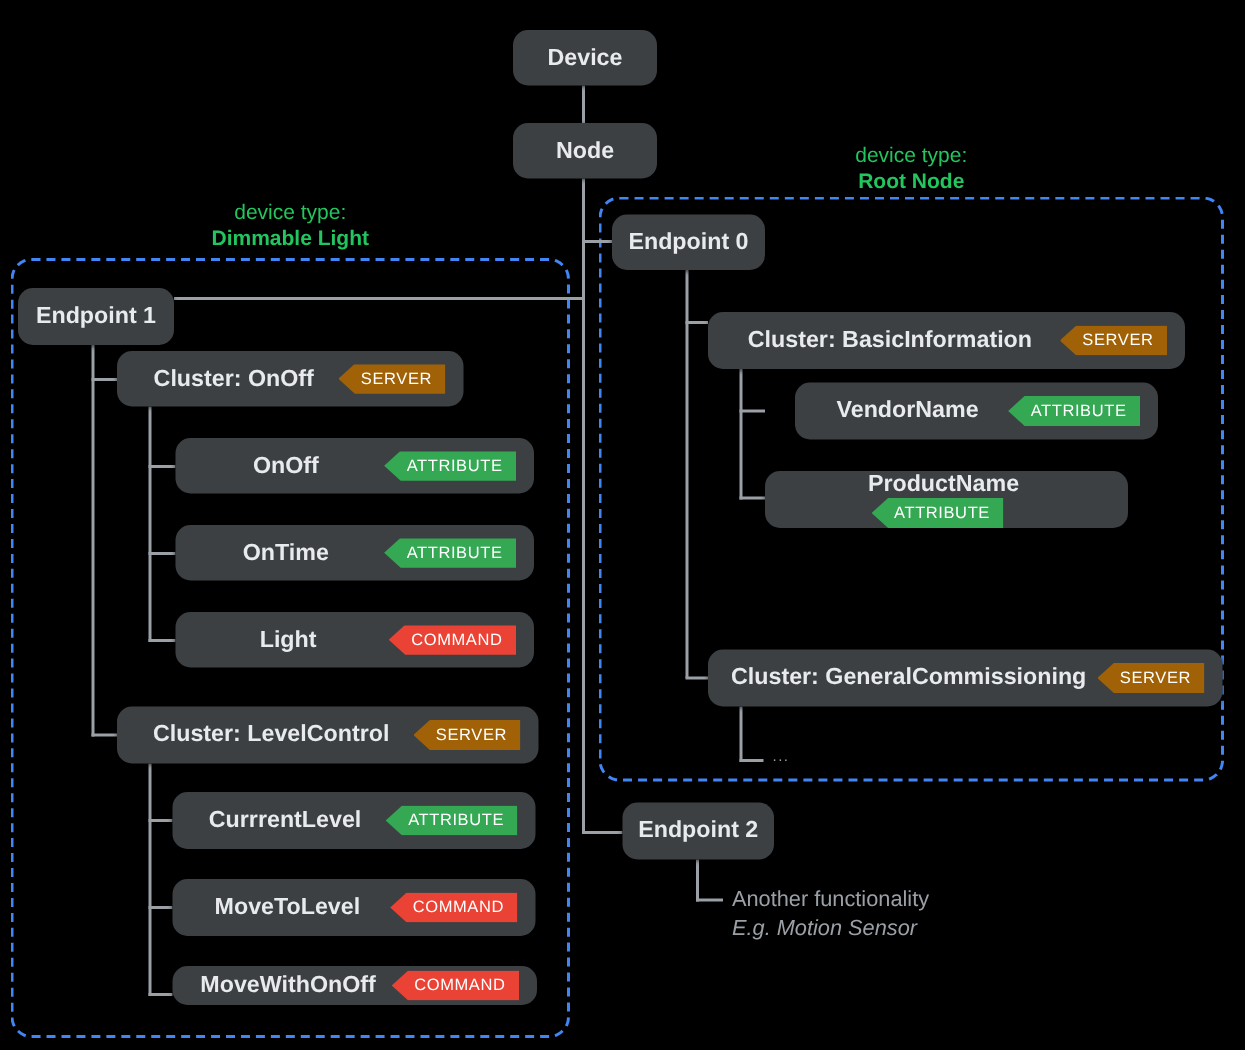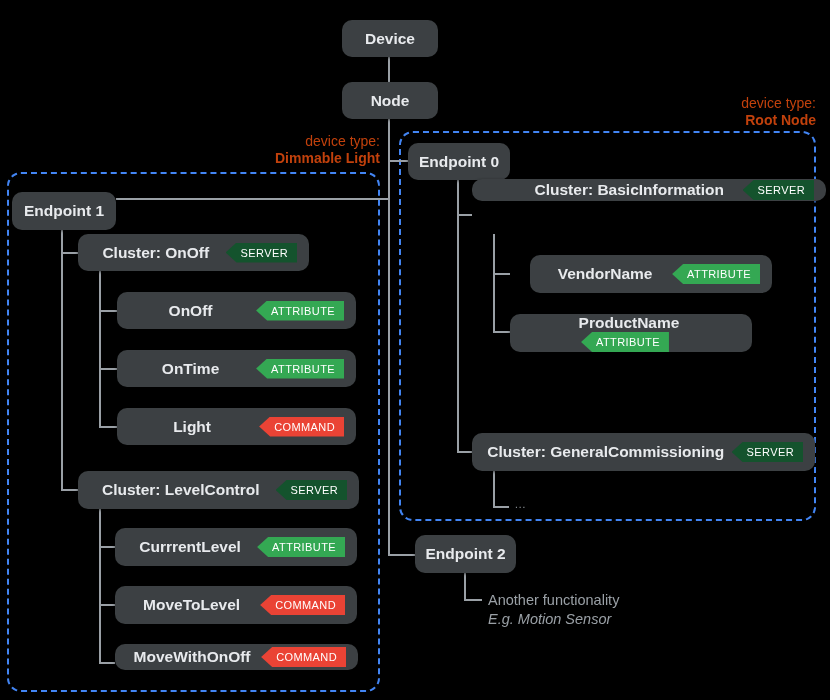--- a/index.html
+++ b/index.html
@@ -7,21 +7,21 @@
     position:relative;width:830px;height:700px;background:#000;overflow:hidden;
     font-family:"Liberation Sans",sans-serif;
   }
   
   .group-box{
     position:absolute;border:2px dashed #4285F4;border-radius:14px;
     background:transparent;
   }
   
   .group-label{
-    position:absolute;text-align:right;color:#c2410c;font-size:14px;line-height:17px;
+    position:absolute;text-align:center;color:#22c55e;font-size:14px;line-height:17px;
   }
   .group-label .gl-name{font-weight:bold;display:block;}
   .group-label .gl-prefix{display:block;}
   
   .lh{position:absolute;height:2px;background:#9AA0A6;}
   .lv{position:absolute;width:2px;background:#9AA0A6;}
   
   .nbox{
     position:absolute;background:#3C4043;border-radius:10px;
     display:flex;align-items:center;
@@ -31,21 +31,21 @@
   .nbox .lbl{flex:1;text-align:center;padding:0 10px;white-space:nowrap;}
   .nbox.with-badge{padding-right:12px;}
   .nbox.with-badge .lbl{padding-right:2px;}
   
   .badge{
     flex:0 0 auto;height:20px;display:inline-flex;align-items:center;
     padding:0 9px 0 15px;font-size:11px;font-weight:normal;letter-spacing:.4px;
     color:#FFFFFF;white-space:nowrap;
     clip-path:polygon(0 50%,11px 0,100% 0,100% 100%,11px 100%);
   }
-  .badge-server{background:#14532d;}
+  .badge-server{background:#a16207;}
   .badge-attribute{background:#34A853;}
   .badge-command{background:#EA4335;}
   
   .note{
     position:absolute;color:#9AA0A6;font-size:14.5px;line-height:19px;
   }
   .note .note-l2{font-style:italic;display:block;}
   .ellipsis{
     position:absolute;color:#9AA0A6;font-size:10px;letter-spacing:1px;
   }
@@ -100,21 +100,21 @@
   <div class="nbox" style="left:342px;top:20px;width:96px;height:37px;">
     <span class="lbl">Device</span>
   </div>
   <div class="nbox" style="left:342px;top:82px;width:96px;height:37px;">
     <span class="lbl">Node</span>
   </div>
 
   <div class="nbox" style="left:408px;top:143px;width:102px;height:37px;">
     <span class="lbl">Endpoint 0</span>
   </div>
-  <div class="nbox with-badge" style="left:472px;top:179px;width:306px;height:22px;padding-left:36px;">
+  <div class="nbox with-badge" style="left:472px;top:208px;width:306px;height:38px;">
     <span class="lbl">Cluster: BasicInformation</span>
     <span class="badge badge-server">SERVER</span>
   </div>
   <div class="nbox with-badge" style="left:530px;top:255px;width:230px;height:38px;">
     <span class="lbl">VendorName</span>
     <span class="badge badge-attribute">ATTRIBUTE</span>
   </div>
   <div class="nbox with-badge" style="left:510px;top:314px;width:230px;height:38px;flex-direction:column;">
     <span class="lbl">ProductName</span>
     <span class="badge badge-attribute">ATTRIBUTE</span>

